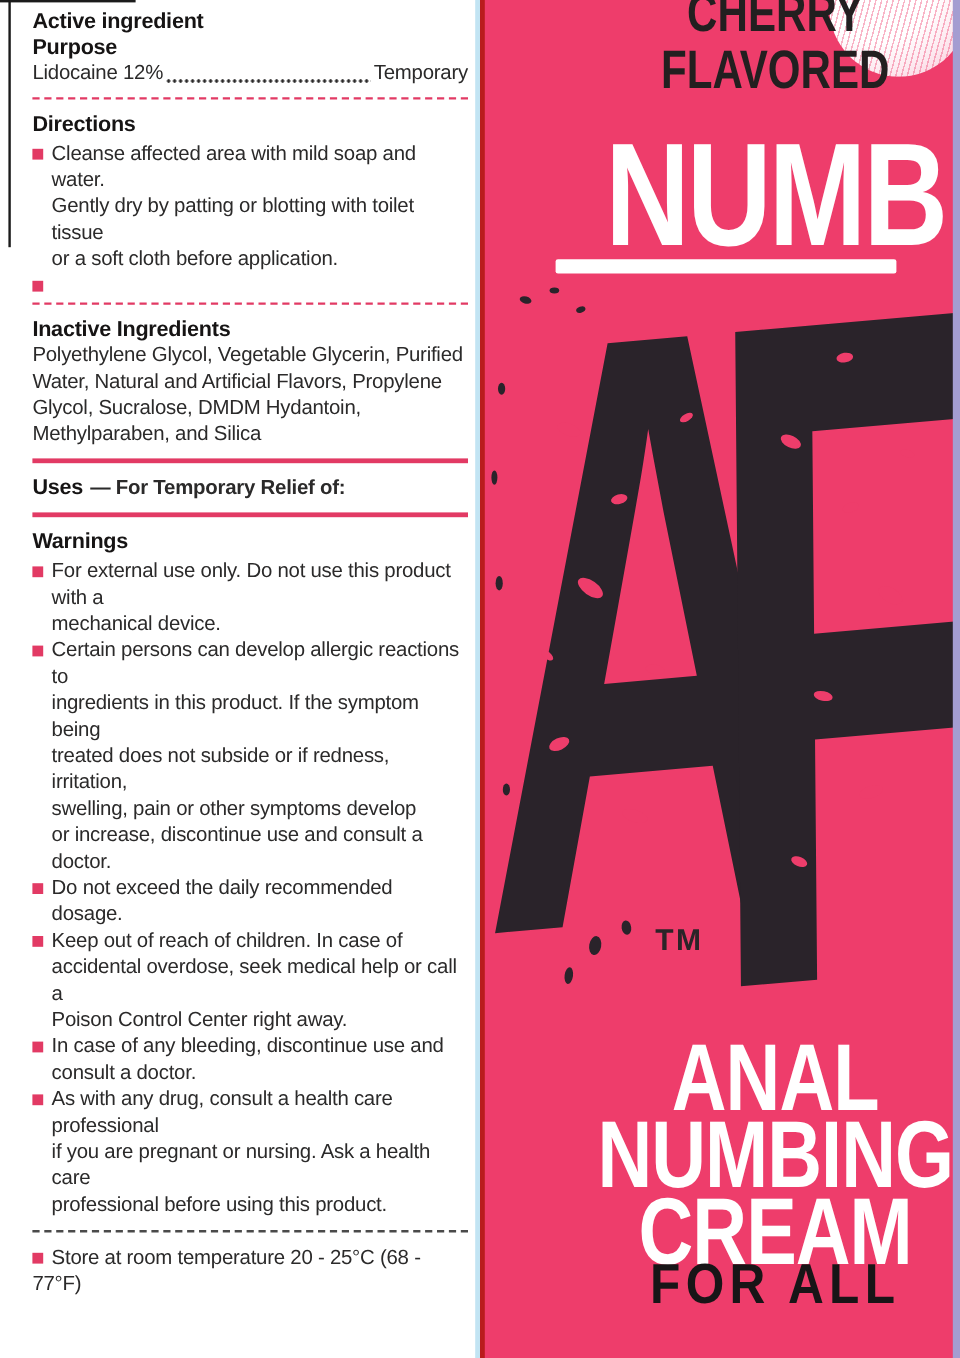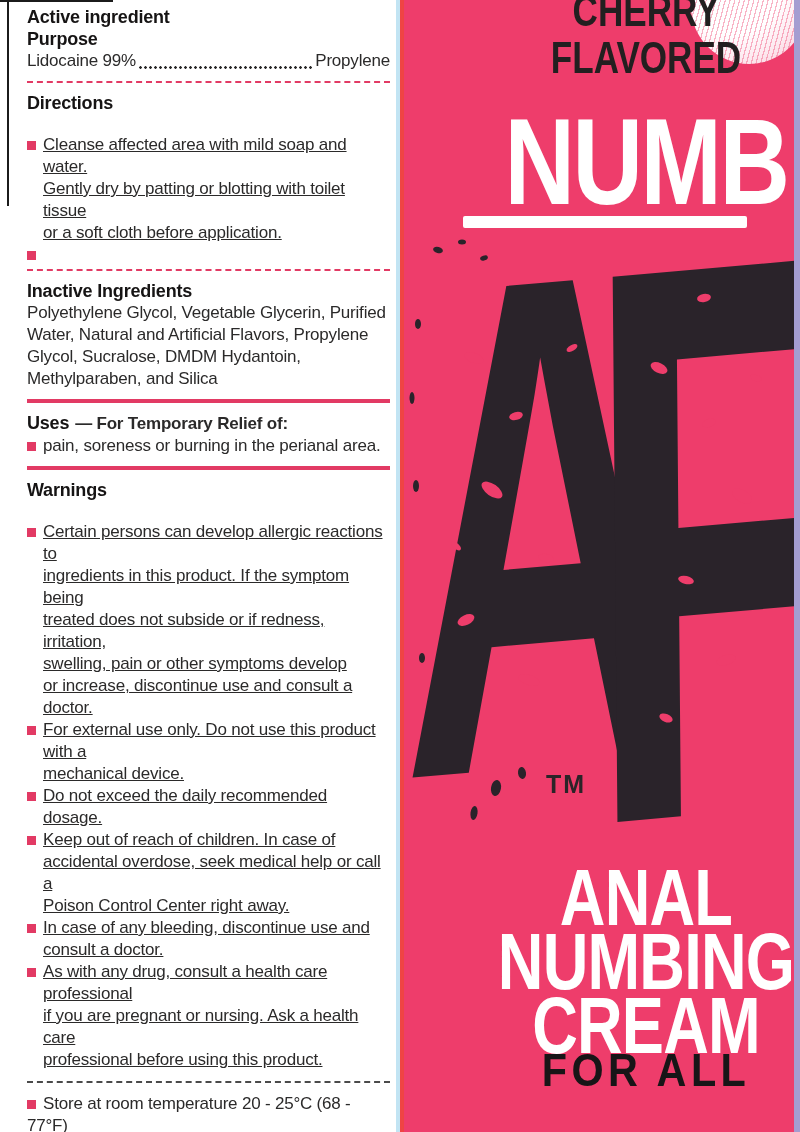--- a/index.html
+++ b/index.html
@@ -1,40 +1,40 @@
 <!DOCTYPE html>
 <html><head>
 <meta charset="utf-8">
 <style>
   html,body{margin:0;padding:0;background:#ffffff;}
   *{box-sizing:border-box;}
   #stage{
     position:relative;width:800px;height:1132px;overflow:hidden;
-    background:#ef4444;
+    background:#b91c1c;
     font-family:"Liberation Sans",sans-serif;
     color:#2b2a2a;
   }
   
   .facts{
     position:absolute;left:0;top:0;width:397px;height:1132px;
     background:#ffffff;padding:6px 7px 0 27px;
   }
   .edge-top{position:absolute;left:0;top:0;width:113px;height:2px;background:#1b1b1b;}
   .edge-left{position:absolute;left:7px;top:0;width:2px;height:206px;background:#1b1b1b;}
   .h{font-size:18px;font-weight:bold;color:#161414;line-height:22px;letter-spacing:-0.2px;}
   .t{font-size:17px;line-height:22px;letter-spacing:-0.2px;color:#2b2a2a;}
   .pre{white-space:pre-line;}
   .lead-row{display:flex;align-items:flex-end;}
   .dotfill{flex:1;height:3px;margin:0 2px 3px 2px;
     background-image:radial-gradient(circle,#2b2a2a 1.2px,rgba(0,0,0,0) 1.5px);
     background-size:5px 3px;background-repeat:repeat-x;background-position:left bottom;}
   .sep{border:0;border-top:2px dashed #e23a64;margin:9px 0;}
   .sep-dark{border:0;border-top:2px dashed #4a4a4a;margin:10px 0;}
   .sep-solid{border:0;border-top:4.5px solid #e23a64;margin:9px 0;}
-  .blist{margin-top:20px;text-decoration:underline;}
+  .blist{margin-top:3px;}
   .brow{display:flex;margin:0 0 0 0;}
   .sq{flex:none;width:9px;height:9px;background:#e23a64;margin:7px 7px 0 0;}
   .sq-inline{display:inline-block;width:9px;height:9px;background:#e23a64;margin:0 7px 0 0;}
   .uses-lead{margin-left:0.35em;font-weight:bold;}
   
   .blue-div{position:absolute;left:396px;top:0;width:4px;height:1132px;background:#c2e4f3;}
   
   .brand{
     position:absolute;left:404px;top:0;width:484px;height:1132px;
     background:#ee3d6b;overflow:hidden;color:#231f20;
@@ -61,23 +61,23 @@
 <body>
 
 <div id="stage">
 
   <div class="facts">
 
     <div class="h">Active ingredient</div>
     <div class="h">Purpose</div>
 
     <div class="t lead-row">
-      <span>Lidocaine 99%</span>
+      <span>Lidocaine 12%</span>
       <span class="dotfill"></span>
-      <span>Propylene</span>
+      <span>Temporary</span>
     </div>
 
     <hr class="sep">
 
     <div class="h">Directions</div>
     <div class="blist">
       <div class="brow">
         <span class="sq"></span>
         <span class="t pre">Cleanse affected area with mild soap and water.
 Gently dry by patting or blotting with toilet tissue
@@ -94,41 +94,37 @@
     <div class="t pre">Polyethylene Glycol, Vegetable Glycerin, Purified
 Water, Natural and Artificial Flavors, Propylene
 Glycol, Sucralose, DMDM Hydantoin,
 Methylparaben, and Silica</div>
 
     <hr class="sep-solid">
 
     <div class="t">
       <span class="h">Uses</span><span class="uses-lead">— For Temporary Relief of:</span>
     </div>
-    <div class="brow">
-      <span class="sq"></span>
-      <span class="t pre">pain, soreness or burning in the perianal area.</span>
-    </div>
 
     <hr class="sep-solid">
 
     <div class="h">Warnings</div>
     <div class="blist">
+      <div class="brow">
+        <span class="sq"></span>
+        <span class="t pre">For external use only. Do not use this product with a
+mechanical device.</span>
+      </div>
       <div class="brow">
         <span class="sq"></span>
         <span class="t pre">Certain persons can develop allergic reactions to
 ingredients in this product. If the symptom being
 treated does not subside or if redness, irritation,
 swelling, pain or other symptoms develop
 or increase, discontinue use and consult a doctor.</span>
-      </div>
-      <div class="brow">
-        <span class="sq"></span>
-        <span class="t pre">For external use only. Do not use this product with a
-mechanical device.</span>
       </div>
       <div class="brow">
         <span class="sq"></span>
         <span class="t pre">Do not exceed the daily recommended dosage.</span>
       </div>
       <div class="brow">
         <span class="sq"></span>
         <span class="t pre">Keep out of reach of children. In case of
 accidental overdose, seek medical help or call a
 Poison Control Center right away.</span>

